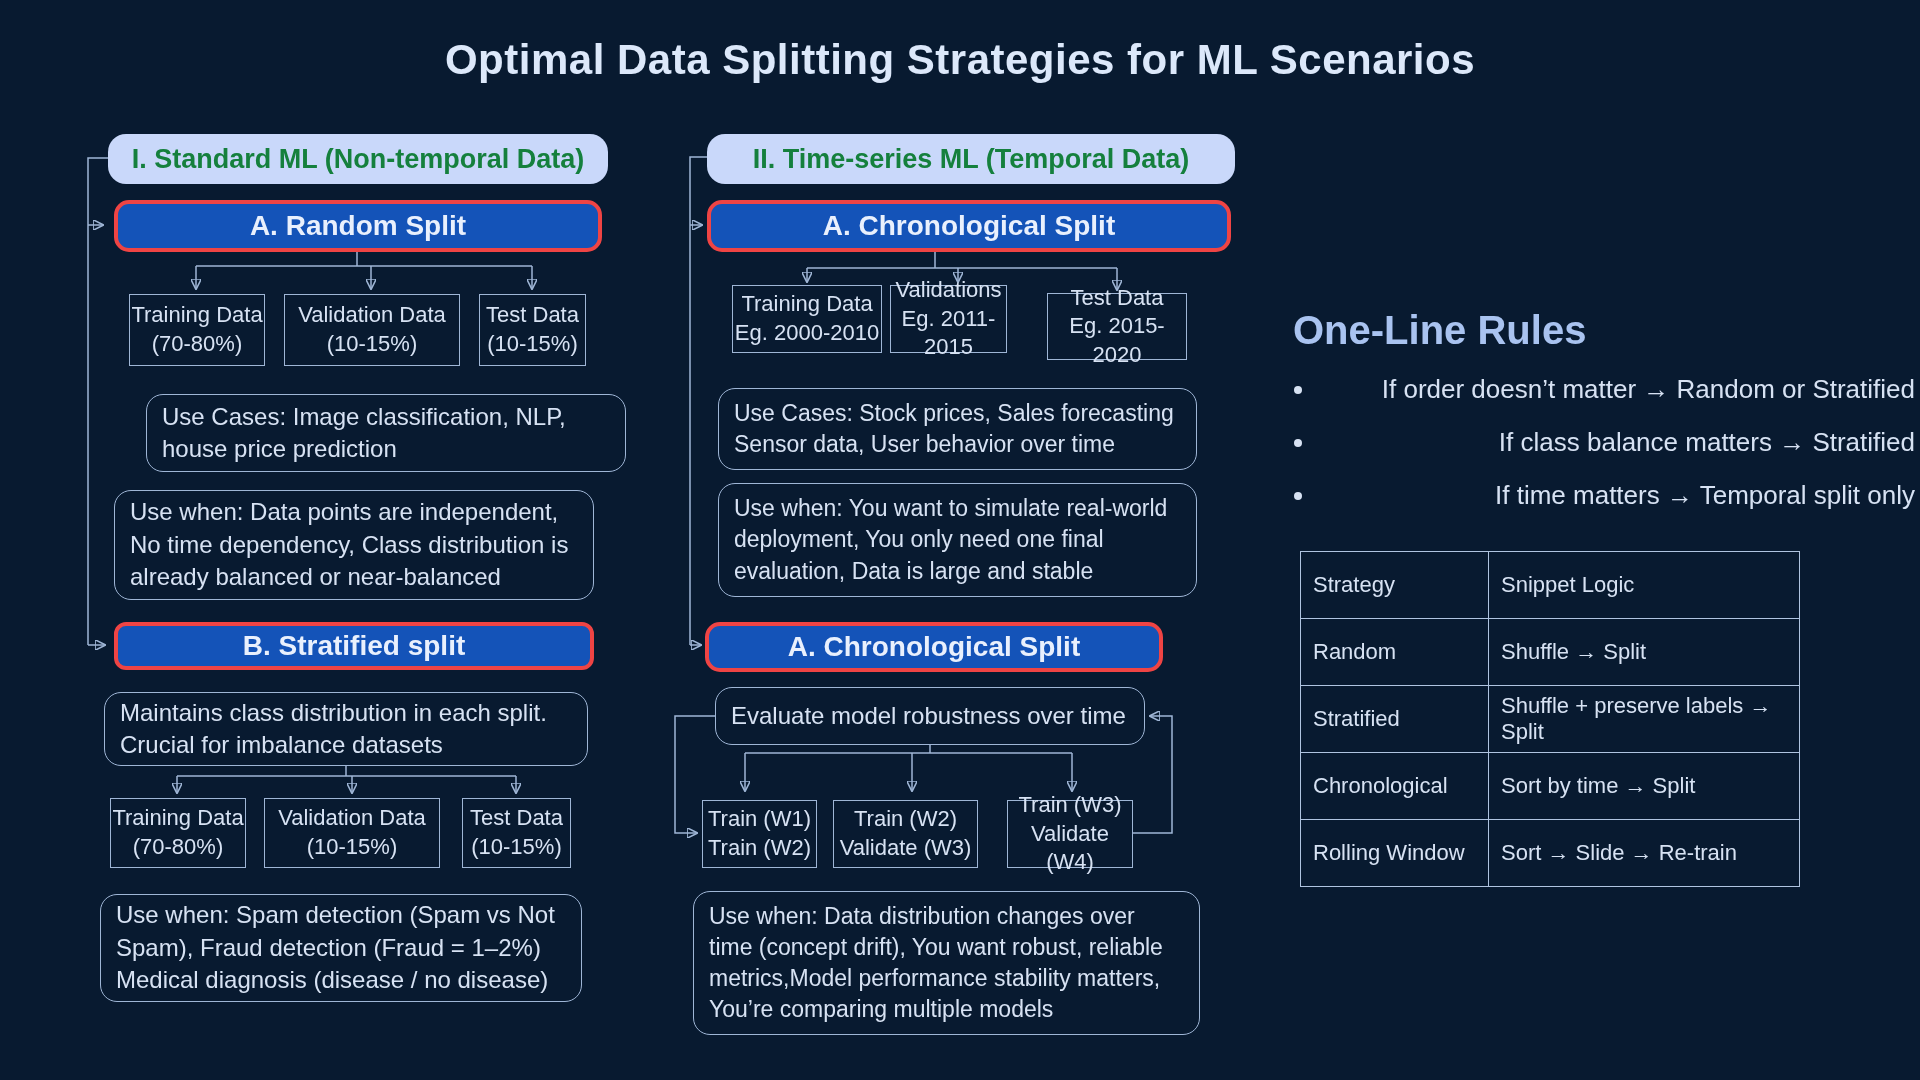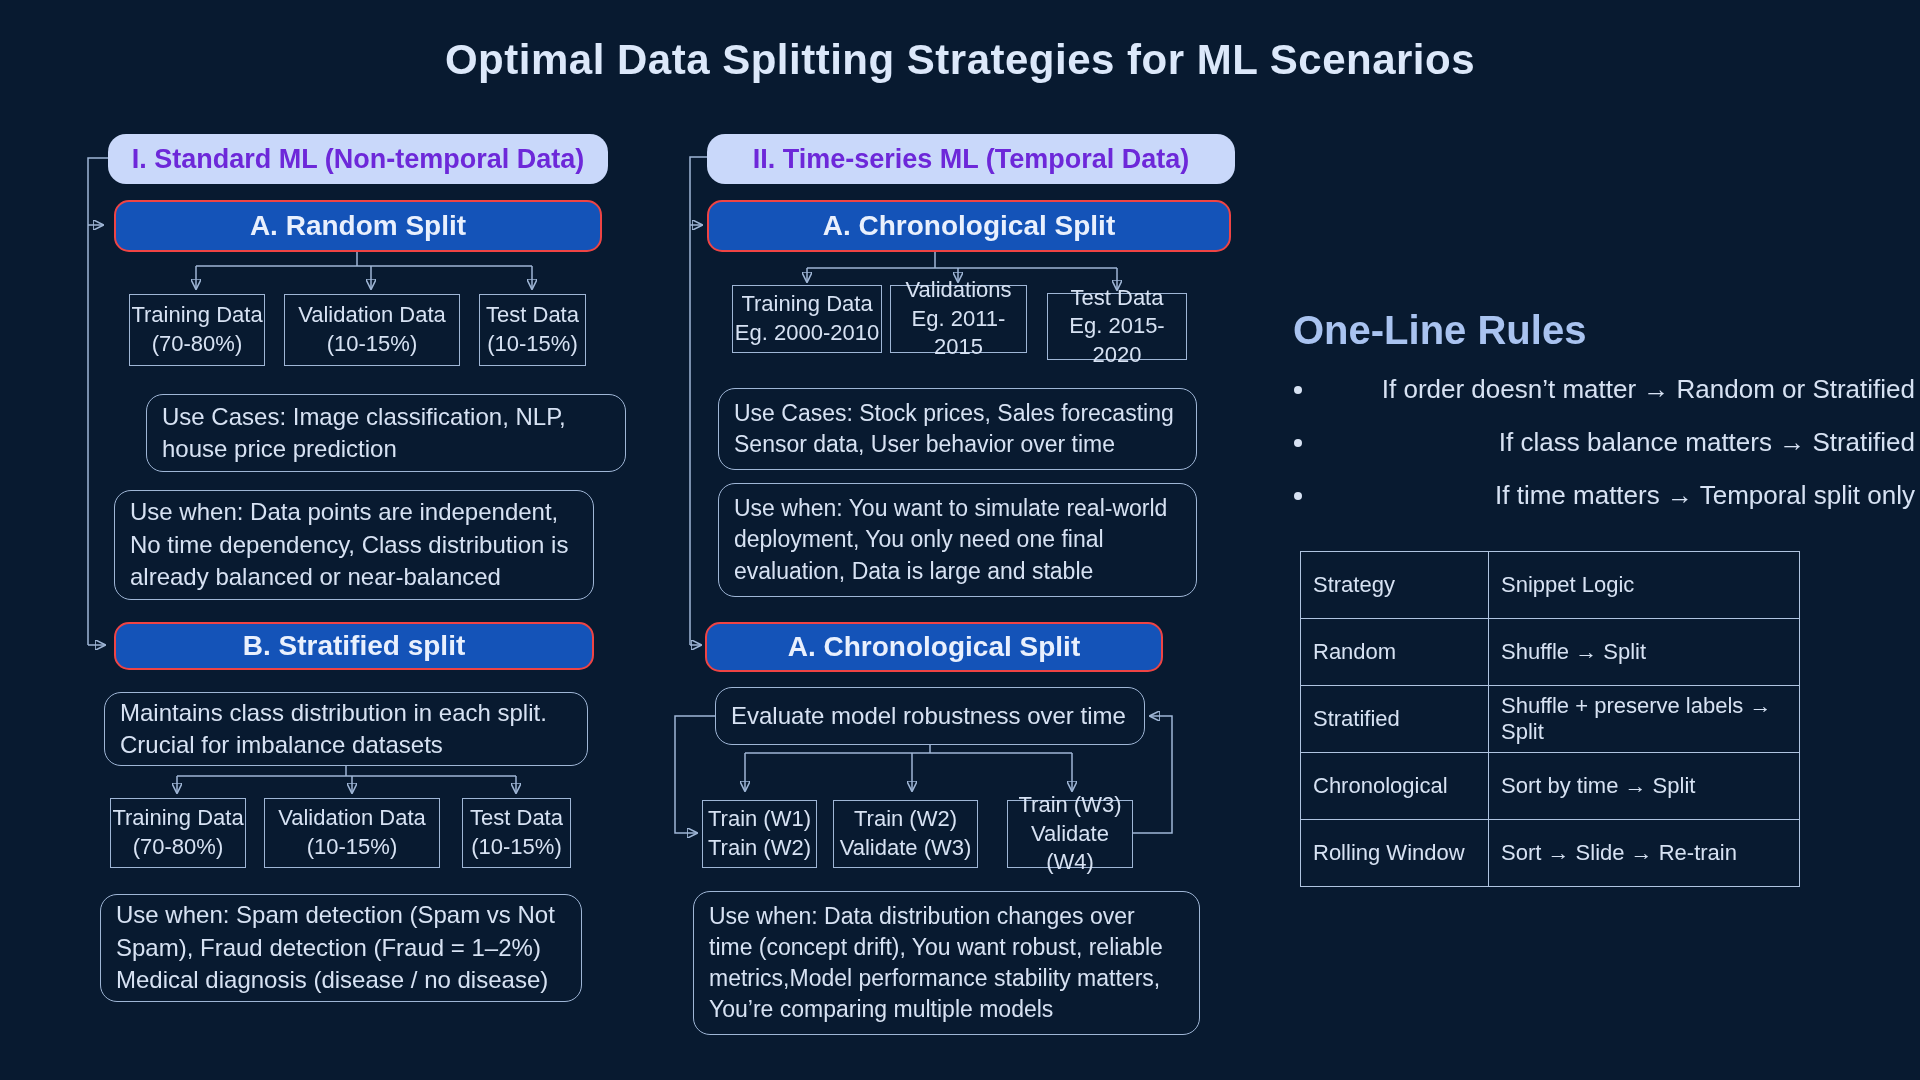--- a/index.html
+++ b/index.html
@@ -1,23 +1,23 @@
 <!DOCTYPE html>
 <html><head>
 <meta charset="utf-8">
 <style>
   html,body{margin:0;padding:0;background:#081a30;}
   #canvas{position:relative;width:1920px;height:1080px;background:#081a30;overflow:hidden;
           font-family:"Liberation Sans",sans-serif;color:#d7e2f3;}
   .abs{position:absolute;box-sizing:border-box;}
   .title{width:1920px;top:36px;left:0;text-align:center;font-size:42px;font-weight:bold;
          color:#dce8fa;letter-spacing:0.5px;}
-  .pill-light{background:#c9d8fa;color:#6d28d9;border-radius:18px;display:flex;align-items:center;
+  .pill-light{background:#c9d8fa;color:#15803d;border-radius:18px;display:flex;align-items:center;
               justify-content:center;font-weight:bold;font-size:27px;}
-  .pill-blue{background:#1453b8;color:#e9f0fd;border:2px solid #ef4444;border-radius:15px;
+  .pill-blue{background:#1453b8;color:#e9f0fd;border:4px solid #ef4444;border-radius:15px;
              display:flex;align-items:center;justify-content:center;font-weight:bold;font-size:28px;}
   .splitbox{border:1.5px solid #9fb6d6;display:flex;flex-direction:column;align-items:center;
             justify-content:center;font-size:22px;line-height:1.3;text-align:center;background:transparent;}
   .infobox{border:1.5px solid #9fb6d6;border-radius:17px;display:flex;align-items:center;
            font-size:24px;line-height:1.35;padding:0 15px;background:transparent;}
   .fs23{font-size:23px;}
   .rules-heading{font-size:40px;font-weight:bold;color:#a9c3f0;}
   .rules-list{margin:0;padding-left:22px;font-size:26px;line-height:1.2;}
   .rules-list li{margin-bottom:22px;padding-left:8px;}
   table.strategy{border-collapse:collapse;table-layout:fixed;width:500px;}
@@ -109,21 +109,21 @@
     <span>(10-15%)</span>
   </div>
 
   <div class="abs infobox" style="left:114px;top:394px;width:480px;height:78px;margin-left:32px;">
     <span>Use Cases: Image classification, NLP, house price prediction</span>
   </div>
   <div class="abs infobox" style="left:114px;top:490px;width:480px;height:110px;">
     <span>Use when: Data points are independent, No time dependency, Class distribution is already balanced or near-balanced</span>
   </div>
 
-  <div class="abs pill-blue" style="left:114px;top:622px;width:480px;height:48px;">
+  <div class="abs pill-blue" style="left:114px;top:622px;width:480px;height:48px;border-radius:12px;">
     <span>B. Stratified split</span>
   </div>
 
   <div class="abs infobox" style="left:104px;top:692px;width:484px;height:74px;">
     <span>Maintains class distribution in each split. Crucial for imbalance datasets</span>
   </div>
 
   <div class="abs splitbox" style="left:110px;top:798px;width:136px;height:70px;">
     <span>Training Data</span>
     <span>(70-80%)</span>
@@ -146,21 +146,21 @@
   </div>
 
   <div class="abs pill-blue" style="left:707px;top:200px;width:524px;height:52px;">
     <span>A. Chronological Split</span>
   </div>
 
   <div class="abs splitbox" style="left:732px;top:285px;width:150px;height:68px;">
     <span>Training Data</span>
     <span>Eg. 2000-2010</span>
   </div>
-  <div class="abs splitbox" style="left:890px;top:285px;width:137px;height:68px;">
+  <div class="abs splitbox" style="left:890px;top:285px;width:117px;height:68px;">
     <span>Validations</span>
     <span>Eg. 2011-2015</span>
   </div>
   <div class="abs splitbox" style="left:1047px;top:293px;width:140px;height:67px;">
     <span>Test Data</span>
     <span>Eg. 2015-2020</span>
   </div>
 
   <div class="abs infobox fs23" style="left:718px;top:388px;width:479px;height:82px;">
     <span>Use Cases: Stock prices, Sales forecasting Sensor data, User behavior over time</span>

